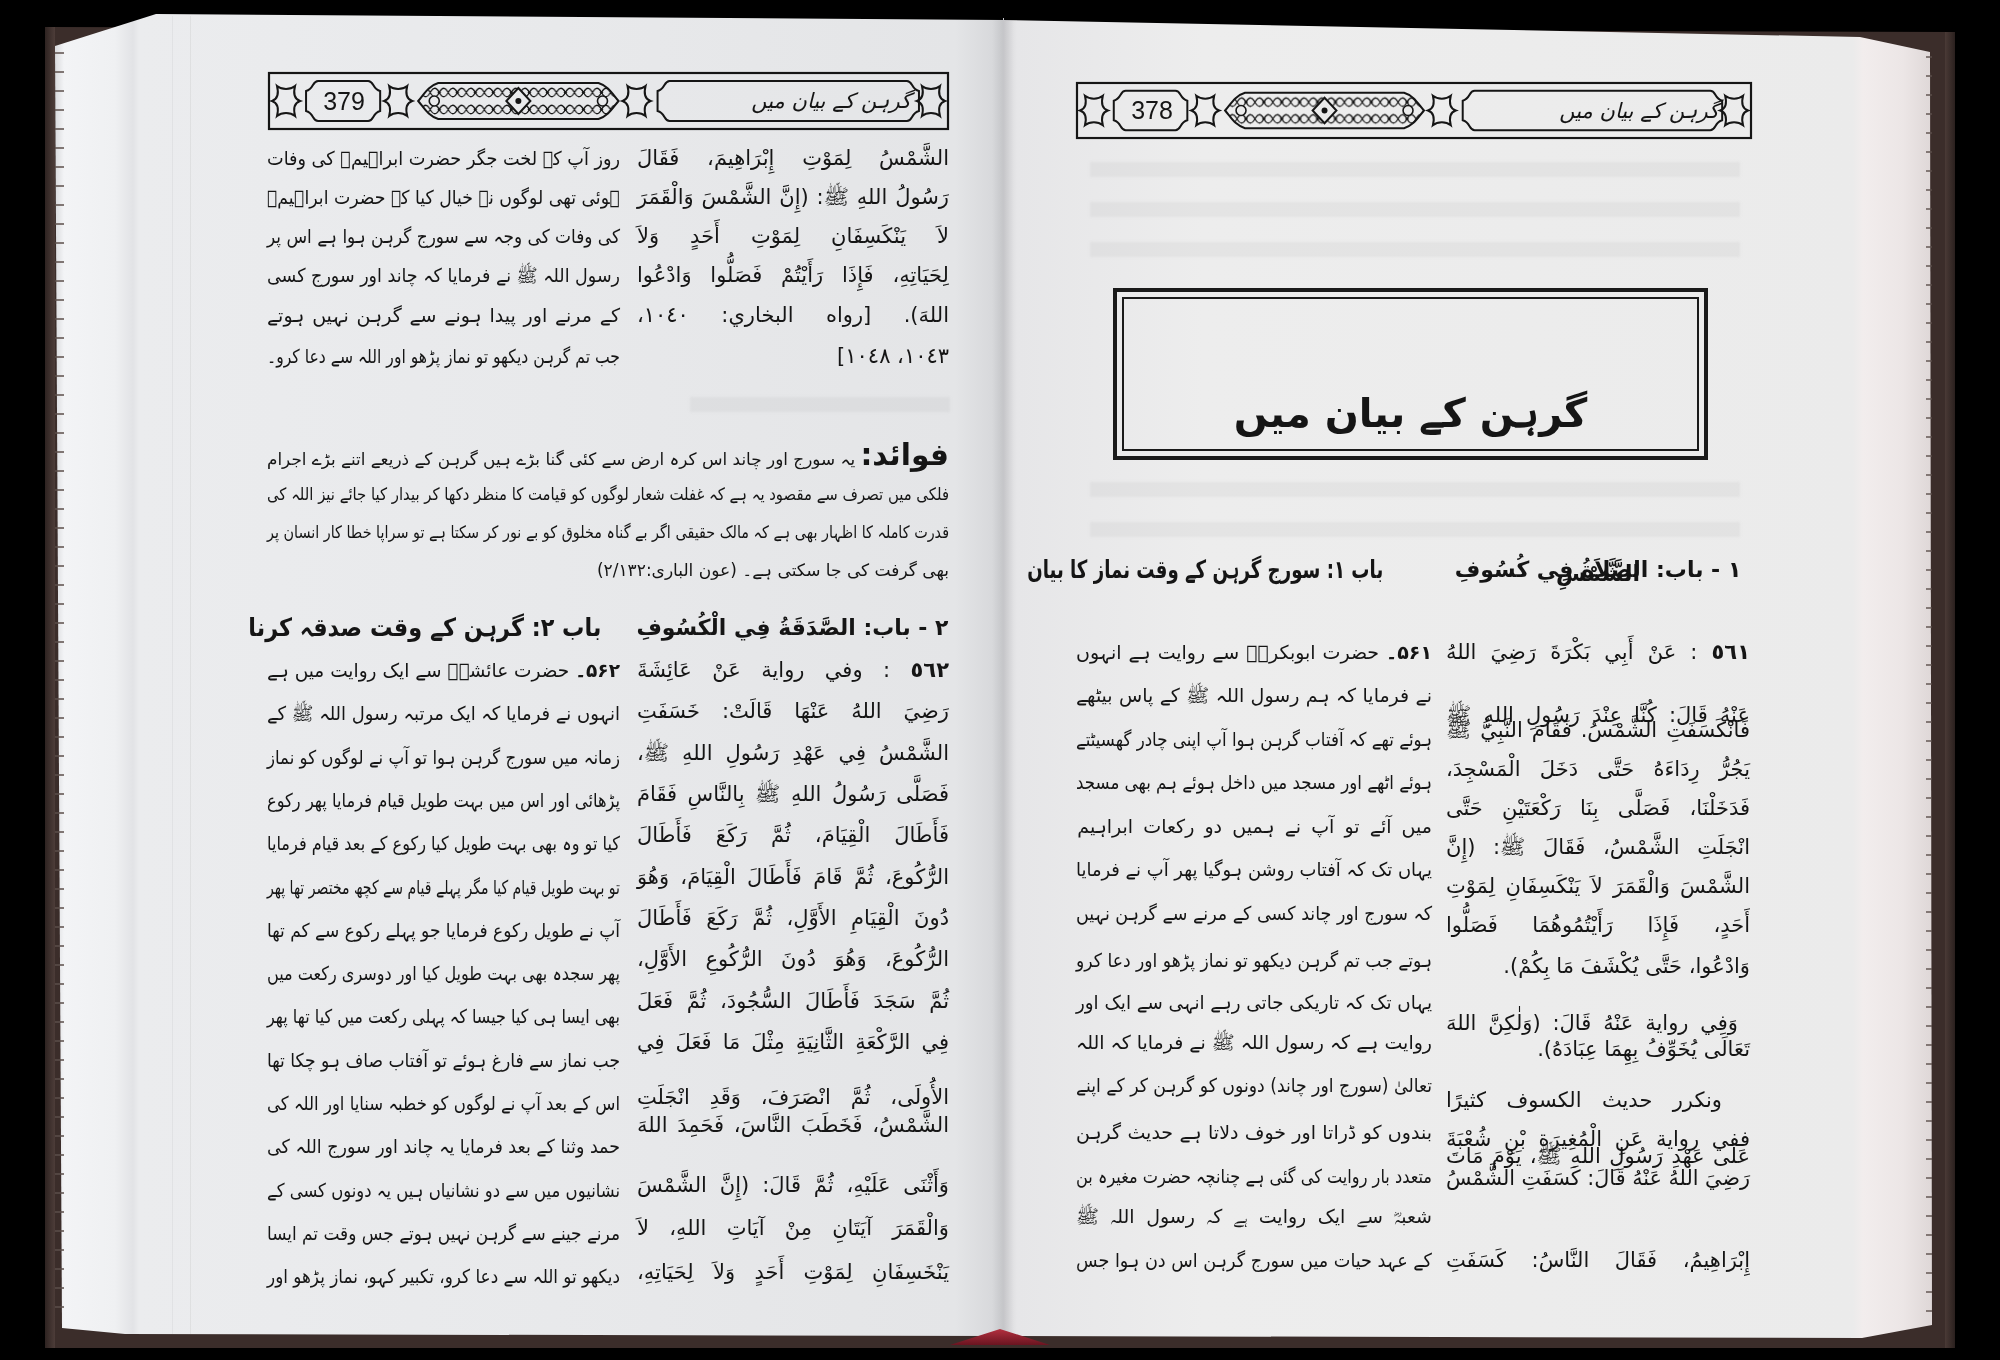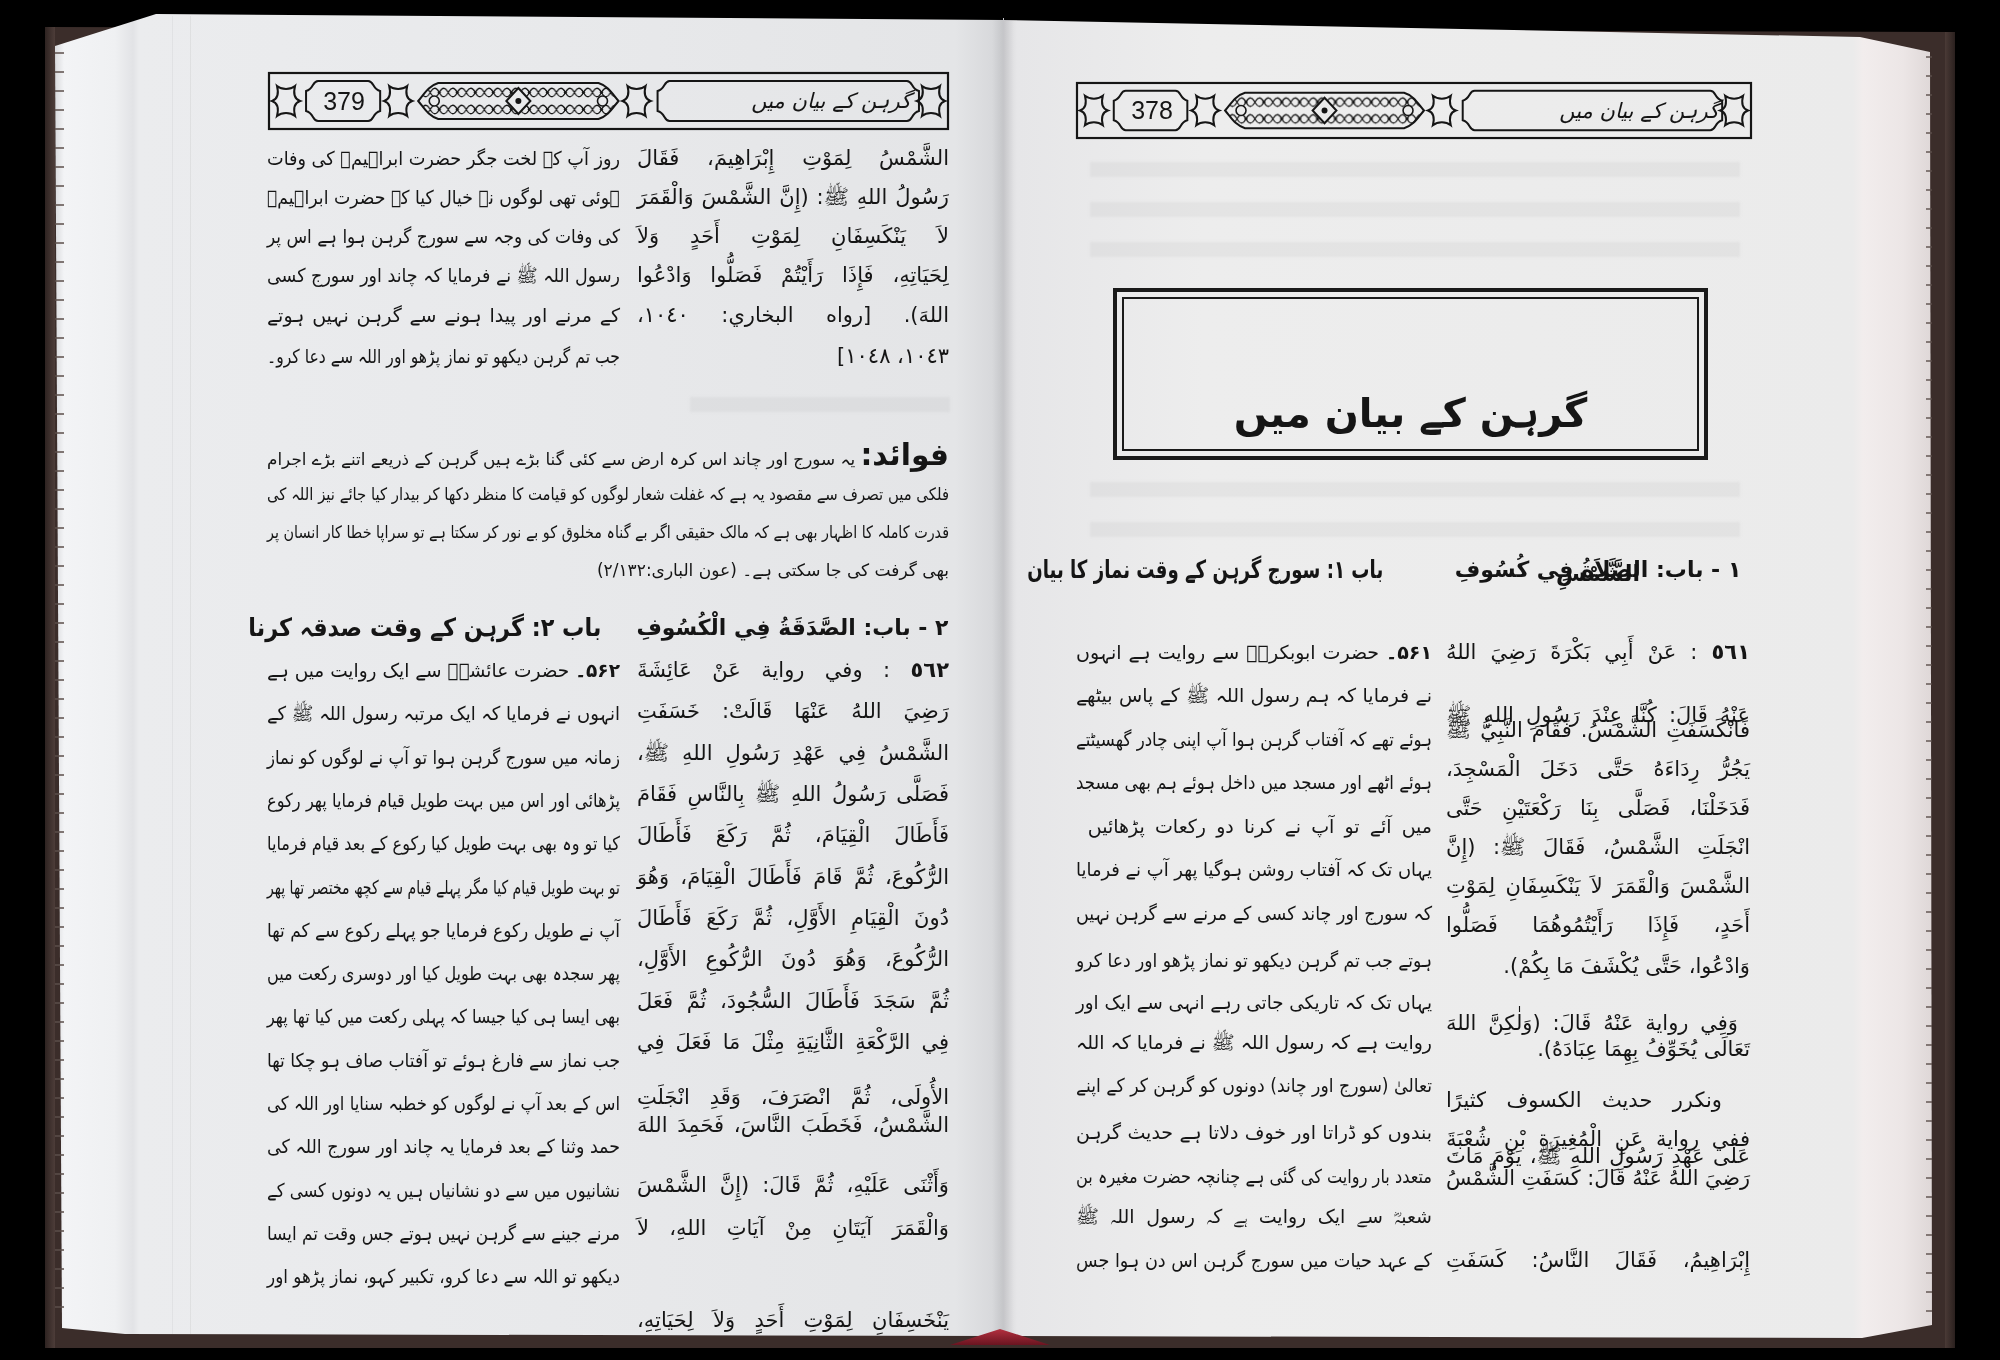--- a/index.html
+++ b/index.html
@@ -176,21 +176,21 @@
 <div class="ln ar col-ar-L j" style="top: 815px; word-spacing: 17.29px;">فَأَطَالَ الْقِيَامَ، ثُمَّ رَكَعَ فَأَطَالَ</div>
 <div class="ln ar col-ar-L j" style="top: 857px; word-spacing: 4.63px;">الرُّكُوعَ، ثُمَّ قَامَ فَأَطَالَ الْقِيَامَ، وَهُوَ</div>
 <div class="ln ar col-ar-L j" style="top: 898px; word-spacing: 7.83px;">دُونَ الْقِيَامِ الأَوَّلِ، ثُمَّ رَكَعَ فَأَطَالَ</div>
 <div class="ln ar col-ar-L j" style="top: 939px; word-spacing: 11.79px;">الرُّكُوعَ، وَهُوَ دُونَ الرُّكُوعِ الأَوَّلِ،</div>
 <div class="ln ar col-ar-L j" style="top: 981px; word-spacing: 6.88px;">ثُمَّ سَجَدَ فَأَطَالَ السُّجُودَ، ثُمَّ فَعَلَ</div>
 <div class="ln ar col-ar-L j" style="top: 1022px; word-spacing: 4.34px;">فِي الرَّكْعَةِ الثَّانِيَةِ مِثْلَ مَا فَعَلَ فِي</div>
 <div class="ln ar col-ar-L j" style="top: 1077px; word-spacing: 13.2px;">الأُولَى، ثُمَّ انْصَرَفَ، وَقَدِ انْجَلَتِ</div>
 <div class="ln ar col-ar-L j" style="top: 1105px; word-spacing: 3.15px;">الشَّمْسُ، فَخَطَبَ النَّاسَ، فَحَمِدَ اللهَ</div>
 <div class="ln ar col-ar-L j" style="top: 1165px; word-spacing: 6.23px;">وَأَثْنَى عَلَيْهِ، ثُمَّ قَالَ: (إِنَّ الشَّمْسَ</div>
 <div class="ln ar col-ar-L j" style="top: 1208px; word-spacing: 13.56px;">وَالْقَمَرَ آيَتَانِ مِنْ آيَاتِ اللهِ، لاَ</div>
-<div class="ln ar col-ar-L j" style="top: 1252px; word-spacing: 12.67px; margin-top: 48px;">يَنْخَسِفَانِ لِمَوْتِ أَحَدٍ وَلاَ لِحَيَاتِهِ،</div>
+<div class="ln ar col-ar-L j" style="top: 1252px; word-spacing: 12.67px;">يَنْخَسِفَانِ لِمَوْتِ أَحَدٍ وَلاَ لِحَيَاتِهِ،</div>
 
 <div class="ln ur col-ur-L j" style="top: 650px; transform: scaleX(0.9756);"><span class="num">۵۶۲۔</span><span> حضرت عائشہؓ سے ایک روایت میں ہے</span></div>
 <div class="ln ur col-ur-L j" style="top: 693px; transform: scaleX(0.9444);">انہوں نے فرمایا کہ ایک مرتبہ رسول اللہ ﷺ کے</div>
 <div class="ln ur col-ur-L j" style="top: 737px; transform: scaleX(0.8736);">زمانہ میں سورج گرہن ہوا تو آپ نے لوگوں کو نماز</div>
 <div class="ln ur col-ur-L j" style="top: 780px; transform: scaleX(0.8566);">پڑھائی اور اس میں بہت طویل قیام فرمایا پھر رکوع</div>
 <div class="ln ur col-ur-L j" style="top: 823px; transform: scaleX(0.8495);">کیا تو وہ بھی بہت طویل کیا رکوع کے بعد قیام فرمایا</div>
 <div class="ln ur col-ur-L j" style="top: 867px; transform: scaleX(0.7393);">تو بہت طویل قیام کیا مگر پہلے قیام سے کچھ مختصر تھا پھر</div>
 <div class="ln ur col-ur-L j" style="top: 910px; transform: scaleX(0.8961);">آپ نے طویل رکوع فرمایا جو پہلے رکوع سے کم تھا</div>
 <div class="ln ur col-ur-L j" style="top: 953px; transform: scaleX(0.846);">پھر سجدہ بھی بہت طویل کیا اور دوسری رکعت میں</div>
 <div class="ln ur col-ur-L j" style="top: 996px; transform: scaleX(0.8456);">بھی ایسا ہی کیا جیسا کہ پہلی رکعت میں کیا تھا پھر</div>
@@ -219,21 +219,21 @@
 <div class="ln ar col-ar-R j" style="top: 1080px; width: 276px; word-spacing: 13.64px;">ونكرر حديث الكسوف كثيرًا</div>
 <div class="ln ar col-ar-R j" style="top: 1119px; word-spacing: 6.03px;">ففي رواية عَنِ الْمُغِيرَةِ بْنِ شُعْبَةَ</div>
 <div class="ln ar col-ar-R j" style="top: 1158px; transform: scaleX(0.9868);">رَضِيَ اللهُ عَنْهُ قَالَ: كَسَفَتِ الشَّمْسُ</div>
 <div class="ln ar col-ar-R j" style="top: 1136px; word-spacing: 1.7px;">عَلَى عَهْدِ رَسُولِ اللهِ ﷺ، يَوْمَ مَاتَ</div>
 <div class="ln ar col-ar-R j" style="top: 1240px; word-spacing: 18.91px;">إِبْرَاهِيمُ، فَقَالَ النَّاسُ: كَسَفَتِ</div>
 
 <div class="ln ur col-ur-R j" style="top: 632px; word-spacing: 0.9px;"><span class="num">۵۶۱۔</span><span> حضرت ابوبکرۃؓ سے روایت ہے انہوں</span></div>
 <div class="ln ur col-ur-R j" style="top: 675px; word-spacing: 0.38px;">نے فرمایا کہ ہم رسول اللہ ﷺ کے پاس بیٹھے</div>
 <div class="ln ur col-ur-R j" style="top: 719px; transform: scaleX(0.8774);">ہوئے تھے کہ آفتاب گرہن ہوا آپ اپنی چادر گھسیٹتے</div>
 <div class="ln ur col-ur-R j" style="top: 762px; transform: scaleX(0.8772);">ہوئے اٹھے اور مسجد میں داخل ہوئے ہم بھی مسجد</div>
-<div class="ln ur col-ur-R j" style="top: 806px; word-spacing: 4.1px;">میں آئے تو آپ نے کرنا دو رکعات پڑھائیں</div>
+<div class="ln ur col-ur-R j" style="top: 806px; word-spacing: 4.1px;">میں آئے تو آپ نے ہمیں دو رکعات ابراہیم</div>
 <div class="ln ur col-ur-R j" style="top: 849px; transform: scaleX(0.9424);">یہاں تک کہ آفتاب روشن ہوگیا پھر آپ نے فرمایا</div>
 <div class="ln ur col-ur-R j" style="top: 893px; transform: scaleX(0.9222);">کہ سورج اور چاند کسی کے مرنے سے گرہن نہیں</div>
 <div class="ln ur col-ur-R j" style="top: 940px; transform: scaleX(0.9037);">ہوتے جب تم گرہن دیکھو تو نماز پڑھو اور دعا کرو</div>
 <div class="ln ur col-ur-R j" style="top: 982px; transform: scaleX(0.9602);">یہاں تک کہ تاریکی جاتی رہے انہی سے ایک اور</div>
 <div class="ln ur col-ur-R j" style="top: 1022px; transform: scaleX(0.9993);">روایت ہے کہ رسول اللہ ﷺ نے فرمایا کہ اللہ</div>
 <div class="ln ur col-ur-R j" style="top: 1065px; transform: scaleX(0.9071);">تعالیٰ (سورج اور چاند) دونوں کو گرہن کر کے اپنے</div>
 <div class="ln ur col-ur-R j" style="top: 1112px; word-spacing: 0.3px;">بندوں کو ڈراتا اور خوف دلاتا ہے حدیث گرہن</div>
 <div class="ln ur col-ur-R j" style="top: 1156px; transform: scaleX(0.8508);">متعدد بار روایت کی گئی ہے چنانچہ حضرت مغیرہ بن</div>
 <div class="ln ur col-ur-R j" style="top: 1196px; word-spacing: 5.49px;">شعبہؓ سے ایک روایت ہے کہ رسول اللہ ﷺ</div>
 <div class="ln ur col-ur-R j" style="top: 1240px; transform: scaleX(0.9273);">کے عہد حیات میں سورج گرہن اس دن ہوا جس</div>

